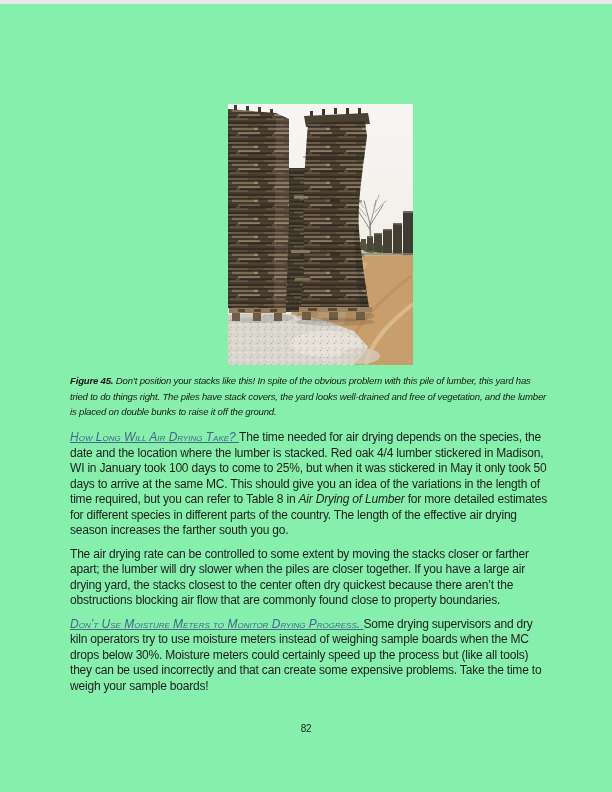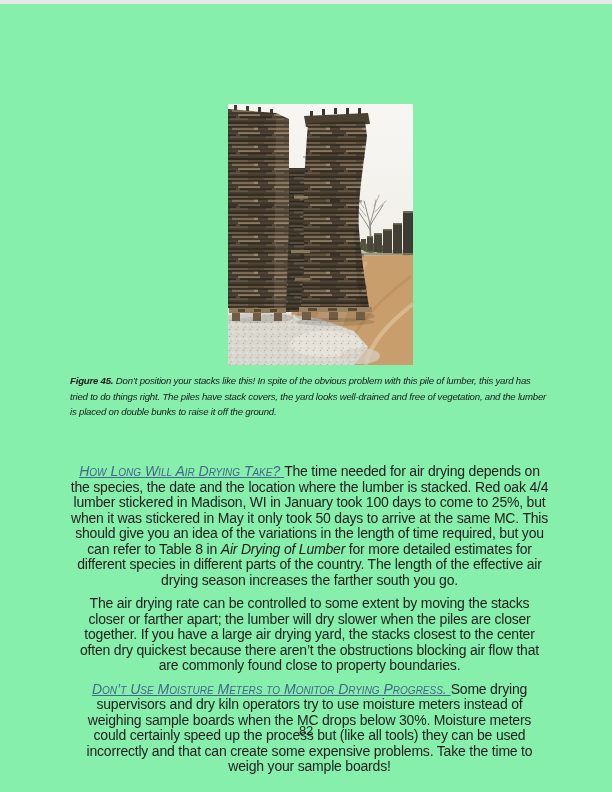--- a/index.html
+++ b/index.html
@@ -2,28 +2,28 @@
 <html><head>
 <meta charset="utf-8">
 <style>
   html,body{margin:0;padding:0;background:#e8e8e8;}
   .page{position:relative;width:612px;height:792px;background:#86efac;
         font-family:"Liberation Sans",sans-serif;color:#1d1d1d;overflow:hidden;margin:4px auto;}
   .photo{position:absolute;left:228px;top:100px;width:185px;height:261px;}
   .caption{position:absolute;left:70px;top:369px;width:478px;margin:0;
            font-style:italic;font-size:9.6px;line-height:15.6px;letter-spacing:-0.2px;color:#181818;}
   .cap-label{font-weight:700;}
-  .body-col{position:absolute;left:70px;top:460px;width:479px;
-            font-size:14px;line-height:15.5px;letter-spacing:-0.2px;color:#1d1d1d;text-align:center;}
+  .body-col{position:absolute;left:70px;top:426px;width:479px;
+            font-size:12px;line-height:15.5px;letter-spacing:-0.2px;color:#1d1d1d;}
   .body-col p{margin:0 0 8px 0;}
   .h{font-style:italic;font-variant:small-caps;text-decoration:underline;
      color:#44678c;letter-spacing:0;}
   .book{font-style:italic;}
   .pageno{position:absolute;top:719px;left:0;width:100%;text-align:center;
-          font-size:13px;letter-spacing:-0.2px;color:#1d1d1d;}
+          font-size:10px;letter-spacing:-0.2px;color:#1d1d1d;}
 </style>
 </head>
 <body>
 
 <div class="page">
 
   <svg class="photo" viewBox="0 0 185 261" xmlns="http://www.w3.org/2000/svg">
     <defs>
       <linearGradient id="skyG" x1="0" y1="0" x2="0" y2="1">
         <stop offset="0" stop-color="#f7f6f3"></stop>

